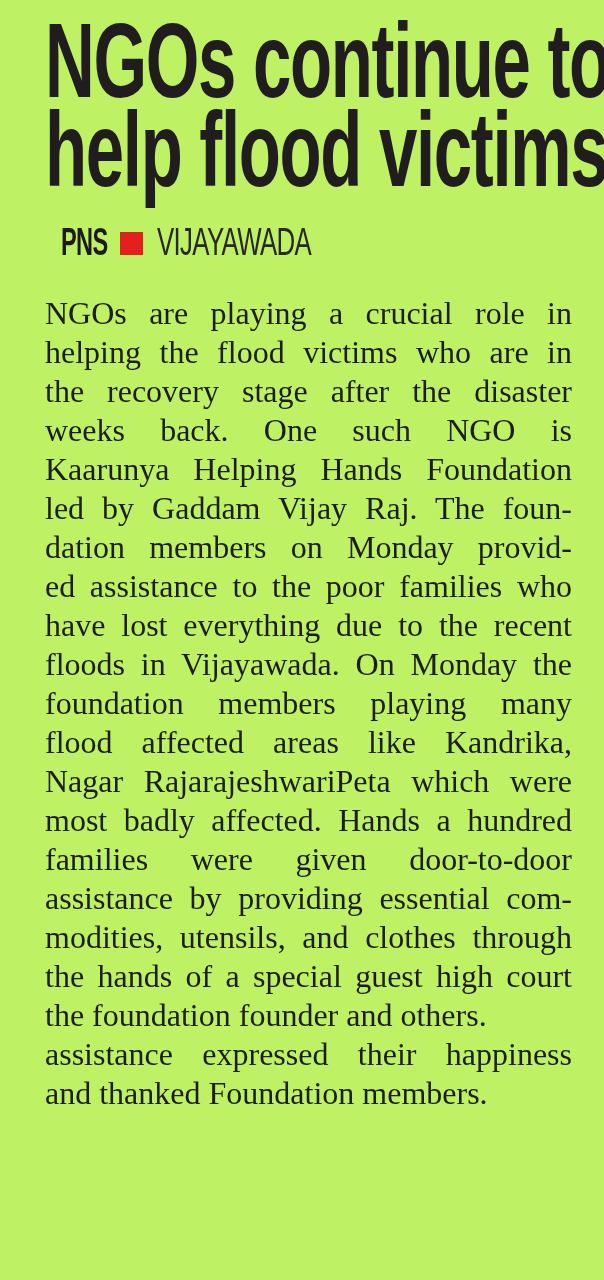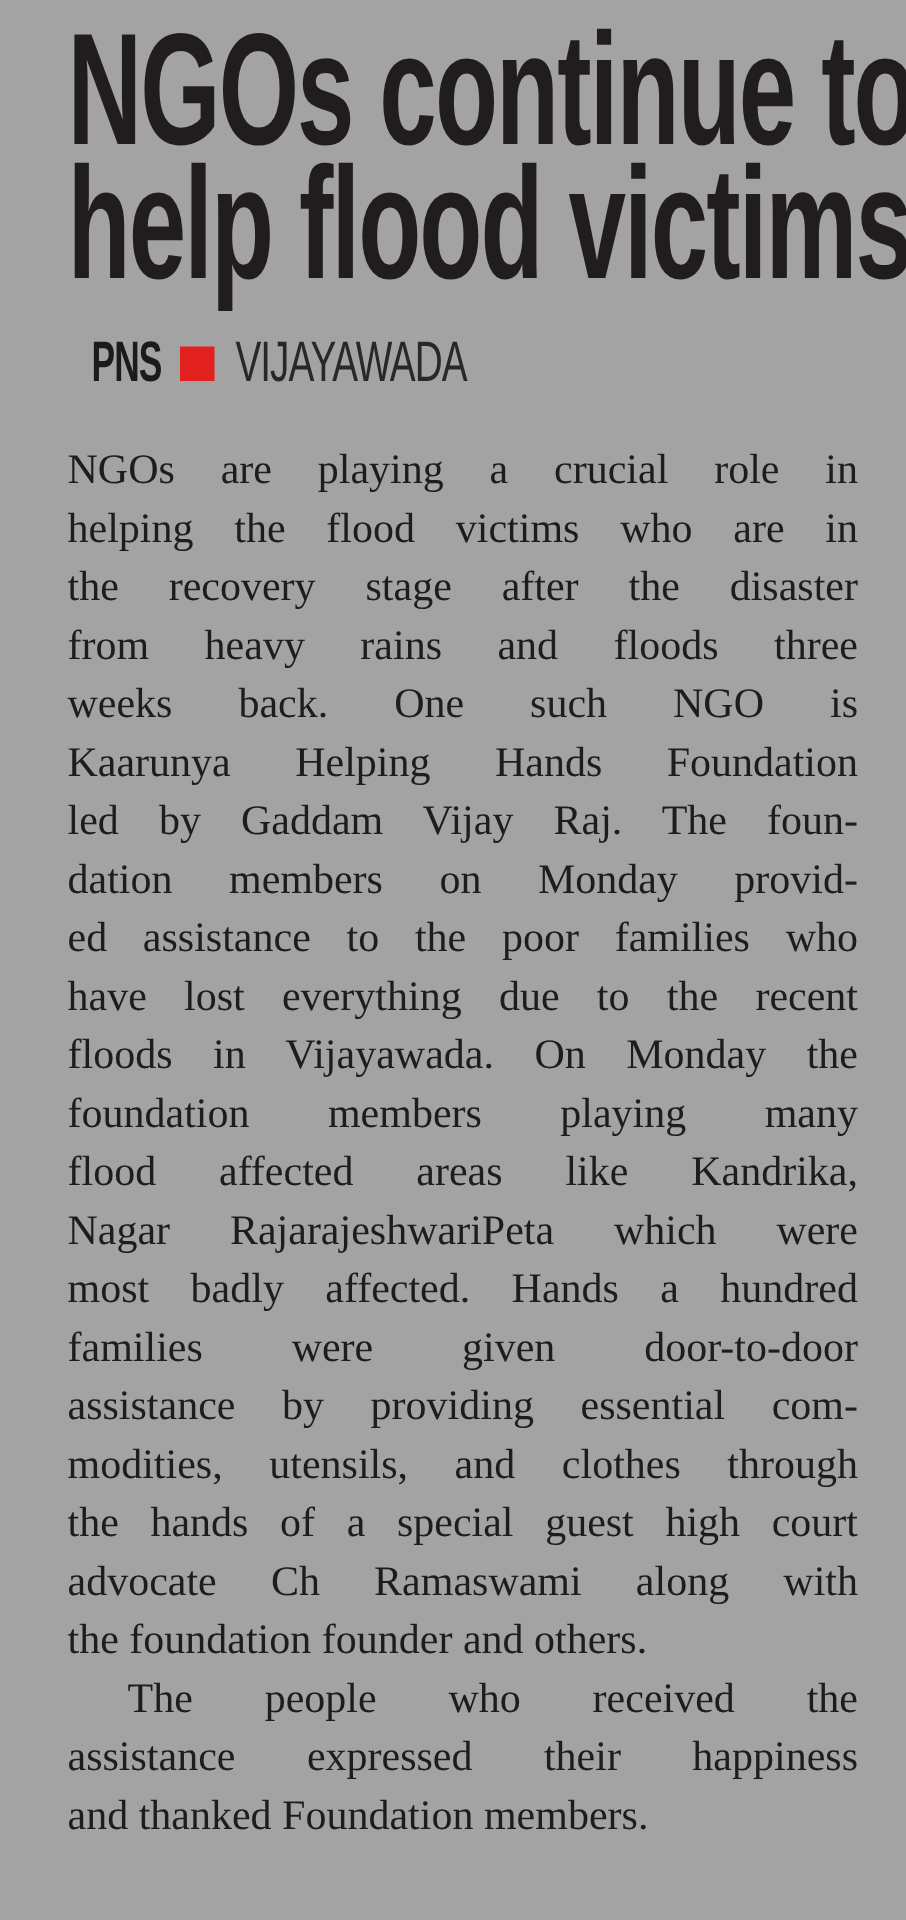--- a/index.html
+++ b/index.html
@@ -4,21 +4,21 @@
 <style>
   html, body {
     margin: 0;
     padding: 0;
     background: #ffffff;
   }
   .page {
     position: relative;
     width: 604px;
     height: 1280px;
-    background: #a3a3a3;
+    background: #bef264;
     overflow: hidden;
   }
   
   .headline {
     position: absolute;
     left: 45px;
     top: 16px;
     margin: 0;
     font-family: "Liberation Sans", sans-serif;
     font-weight: bold;
@@ -71,21 +71,21 @@
   
   .body-col {
     position: absolute;
     left: 45px;
     top: 294px;
     width: 527px;
     font-family: "Liberation Serif", serif;
     color: #1d1d1d;
   }
   .line {
-    font-size: 28px;
+    font-size: 32px;
     line-height: 39px;
     text-align: justify;
     text-align-last: justify;
     white-space: normal;
   }
   .para-last {
     text-align-last: left;
   }
   .para-indent {
     text-indent: 40px;
@@ -101,36 +101,33 @@
   <div class="byline">
     <span class="agency">PNS</span>
     <span class="square"></span>
     <span class="location">VIJAYAWADA</span>
   </div>
 
   <div class="body-col">
     <div class="line">NGOs are playing a crucial role in</div>
     <div class="line">helping the flood victims who are in</div>
     <div class="line">the recovery stage after the disaster</div>
-    <div class="line">from heavy rains and floods three</div>
     <div class="line">weeks back. One such NGO is</div>
     <div class="line">Kaarunya Helping Hands Foundation</div>
     <div class="line">led by Gaddam Vijay Raj. The foun-</div>
     <div class="line">dation members on Monday provid-</div>
     <div class="line">ed assistance to the poor families who</div>
     <div class="line">have lost everything due to the recent</div>
     <div class="line">floods in Vijayawada. On Monday the</div>
     <div class="line">foundation members playing many</div>
     <div class="line">flood affected areas like Kandrika,</div>
     <div class="line">Nagar RajarajeshwariPeta which were</div>
     <div class="line">most badly affected. Hands a hundred</div>
     <div class="line">families were given door-to-door</div>
     <div class="line">assistance by providing essential com-</div>
     <div class="line">modities, utensils, and clothes through</div>
     <div class="line">the hands of a special guest high court</div>
-    <div class="line">advocate Ch Ramaswami along with</div>
     <div class="line para-last">the foundation founder and others.</div>
-    <div class="line para-indent">The people who received the</div>
     <div class="line">assistance expressed their happiness</div>
     <div class="line para-last">and thanked Foundation members.</div>
   </div>
 
 </div>
 
 </body></html>

